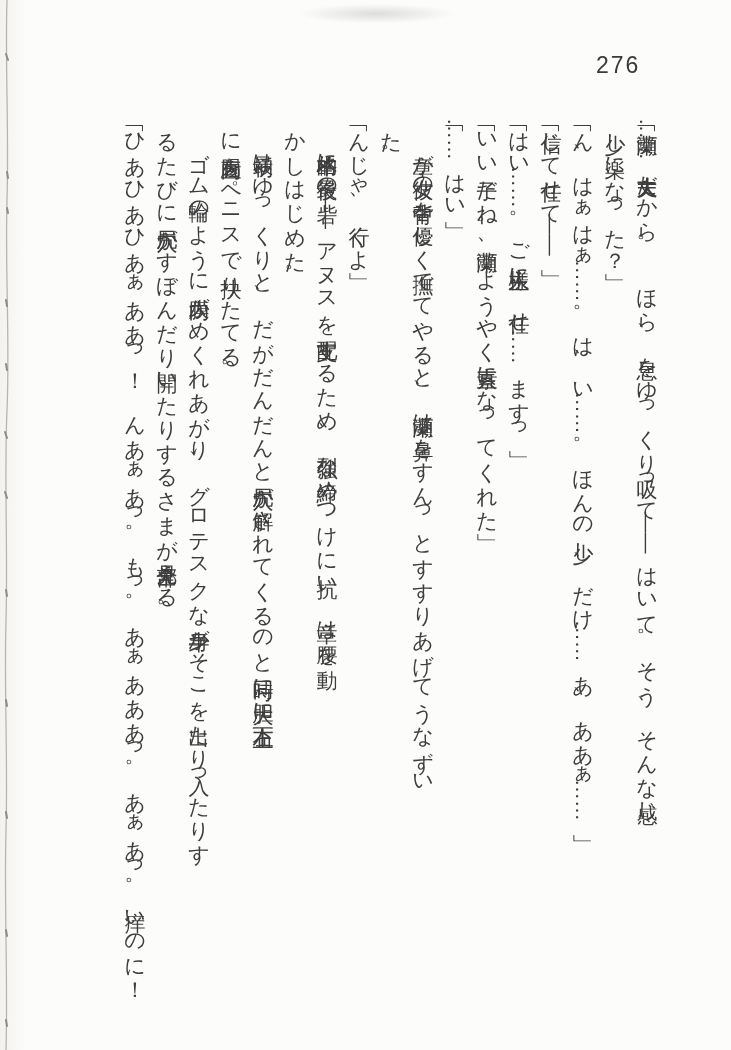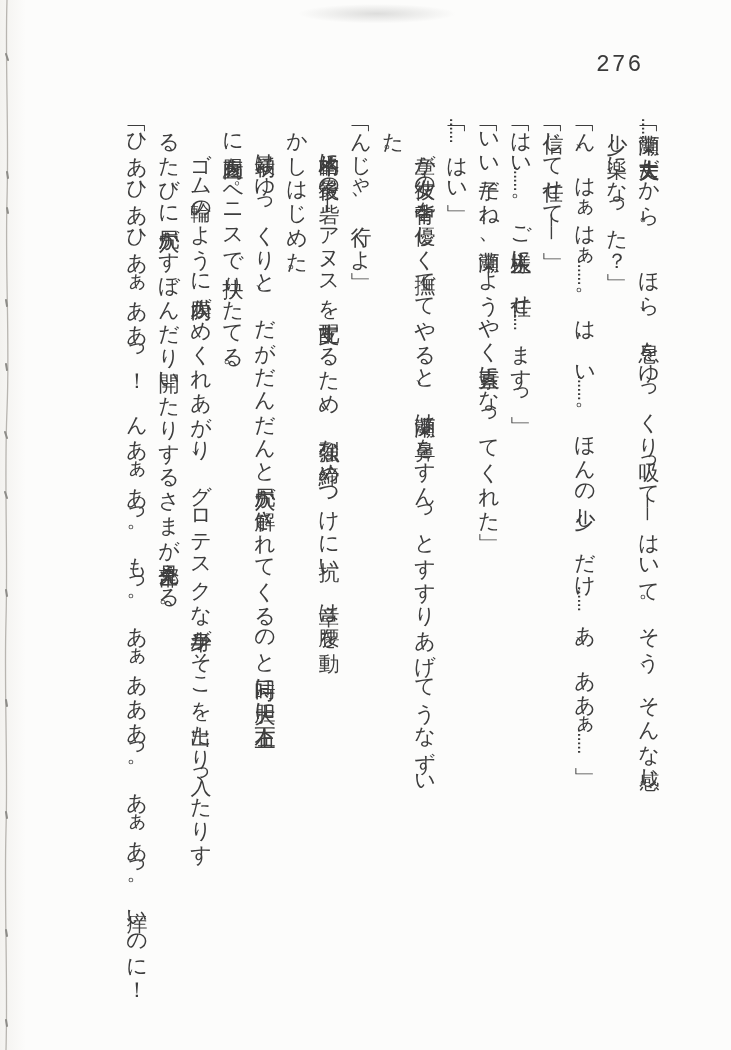--- a/index.html
+++ b/index.html
@@ -7,21 +7,21 @@
     padding: 0;
     background: #ffffff;
   }
   .book-page {
     position: relative;
     width: 731px;
     height: 1050px;
     background: #fcfcfb;
     background-image: linear-gradient(to right, #f3f2ef 0px, #fcfcfb 26px);
     overflow: hidden;
-    font-family: Liberation Mono, monospace;
+    font-family: Liberation Sans, sans-serif;
   }
   .scan-edge {
     position: absolute;
     left: 0;
     top: 0;
   }
   .top-smudge {
     position: absolute;
     left: 272px;
     top: 2px;

